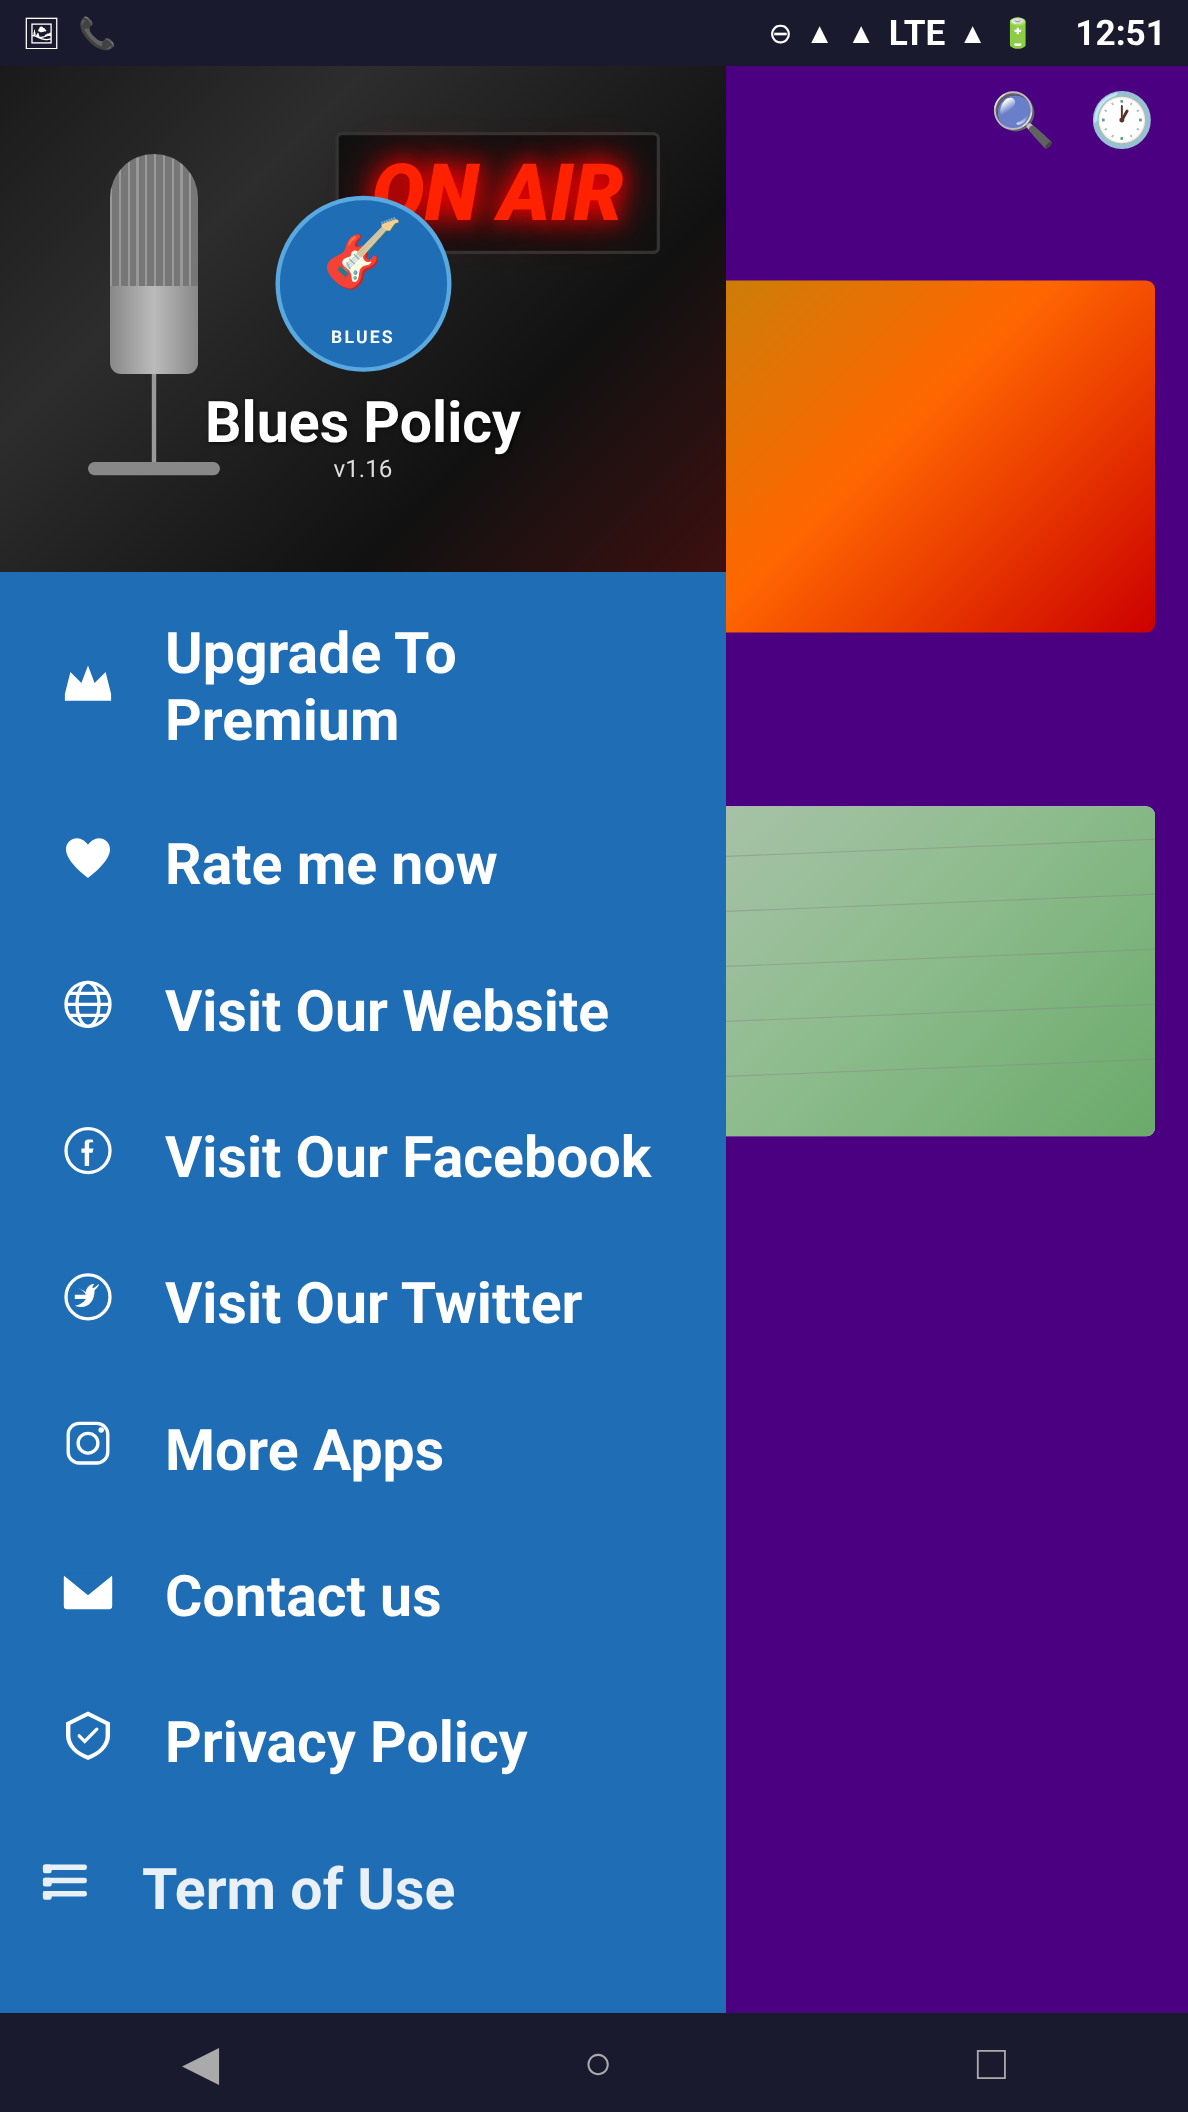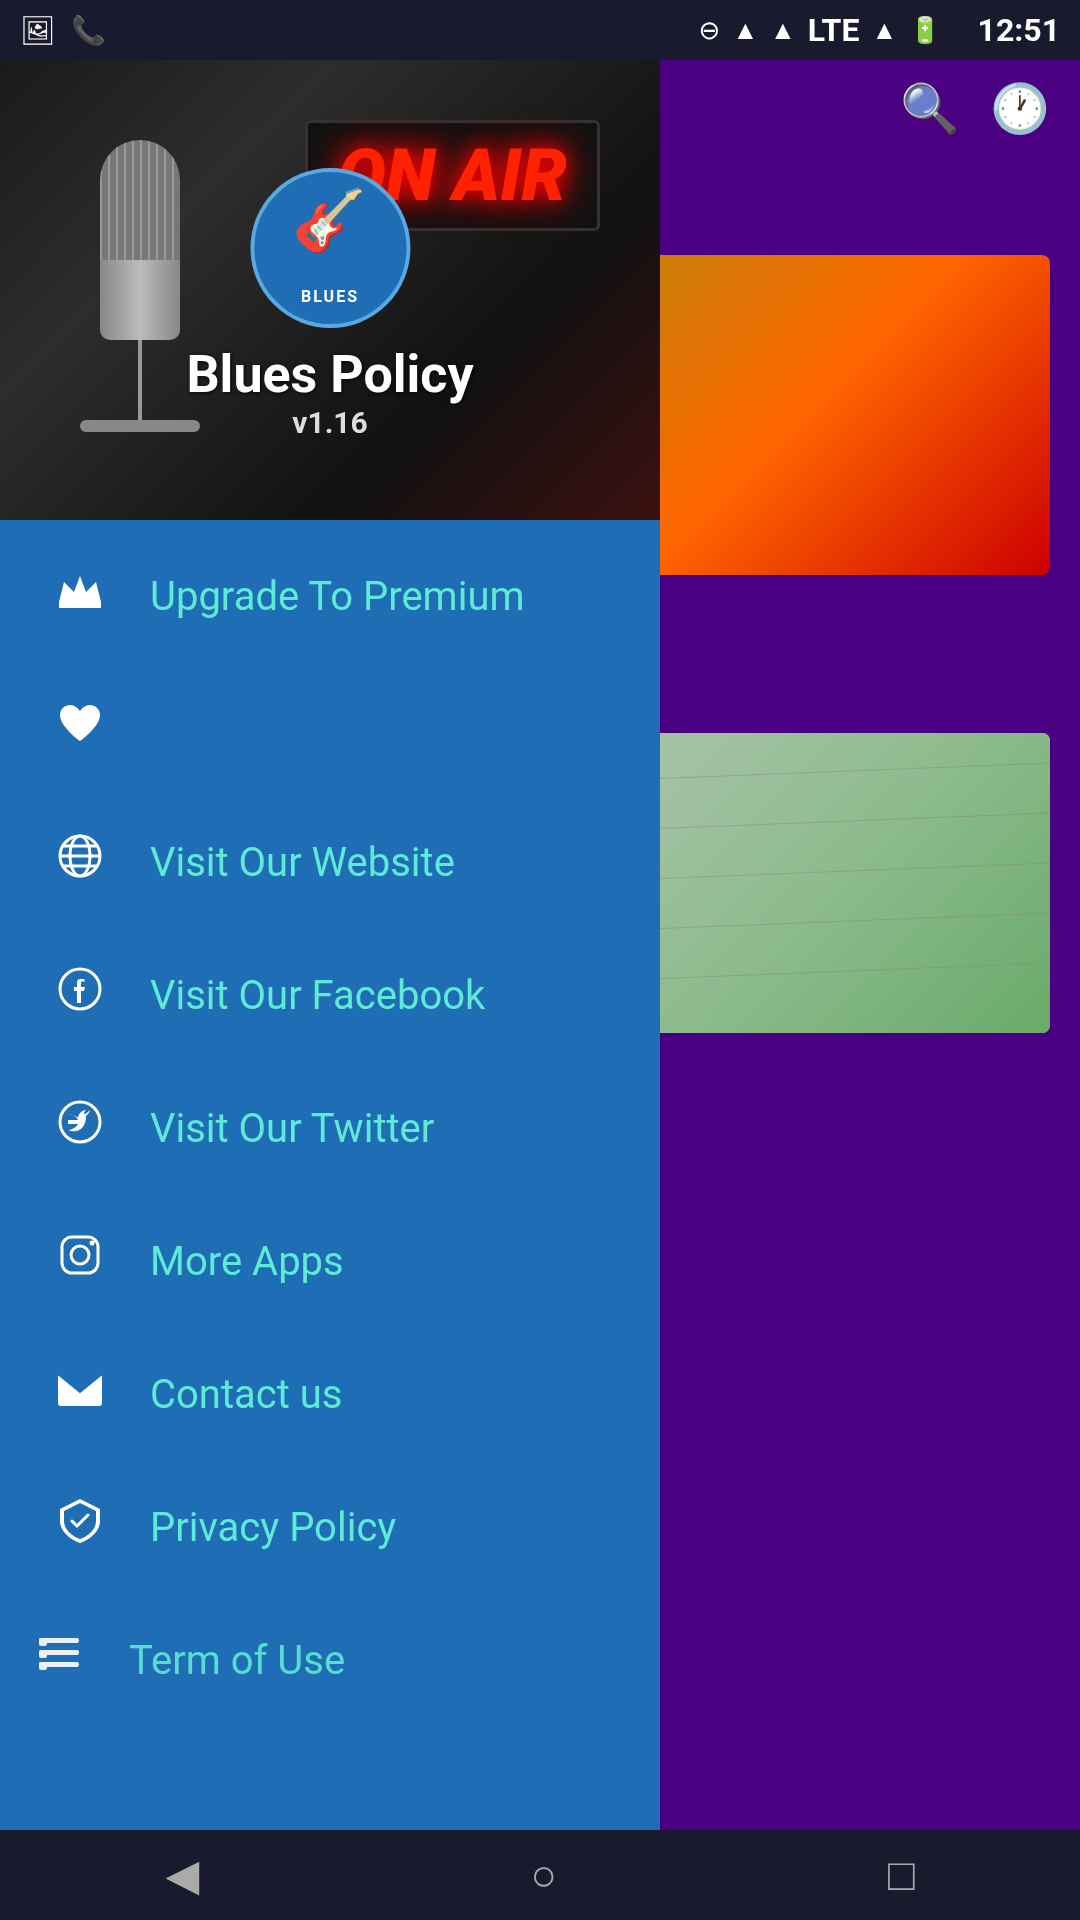--- a/index.html
+++ b/index.html
@@ -264,22 +264,21 @@
       margin-top: 36px;
     }
     .app-title {
       color: white;
       font-size: 52px;
       font-weight: bold;
       text-shadow: 1px 1px 4px rgba(0,0,0,0.8);
     }
     .app-version {
       color: #ddd;
-      font-size: 30px;
-      font-weight: bold;
+      font-size: 22px;
     }
 
     
     .menu-items {
       flex: 1;
       overflow-y: auto;
       padding: 10px 0;
     }
     .menu-item {
       display: flex;
@@ -289,23 +288,23 @@
       cursor: pointer;
     }
     .menu-icon {
       color: white;
       font-size: 52px;
       width: 60px;
       text-align: center;
       flex-shrink: 0;
     }
     .menu-label {
-      color: #5eead4;
-      font-size: 40px;
-      font-weight: 400;
+      color: #ffffff;
+      font-size: 52px;
+      font-weight: 700;
     }
 
     
     .nav-bar {
       position: absolute;
       bottom: 0;
       left: 0;
       right: 0;
       height: 90px;
       background: #1a1a2e;
@@ -433,20 +432,21 @@
       </span>
       <span class="menu-label">Upgrade To Premium</span>
     </div>
 
     <div class="menu-item">
       <span class="menu-icon">
         <svg class="icon-svg" viewBox="0 0 52 52" fill="white">
           <path d="M26 44 C26 44 6 30 6 18 C6 12 11 8 16 8 C20 8 24 11 26 14 C28 11 32 8 36 8 C41 8 46 12 46 18 C46 30 26 44 26 44 Z"></path>
         </svg>
       </span>
+      <span class="menu-label">Rate me now</span>
     </div>
 
 
     <div class="menu-item">
       <span class="menu-icon">
         <svg class="icon-svg" viewBox="0 0 52 52" fill="none" stroke="white" stroke-width="3">
           <circle cx="26" cy="26" r="20"></circle>
           <ellipse cx="26" cy="26" rx="10" ry="20"></ellipse>
           <line x1="6" y1="26" x2="46" y2="26"></line>
           <line x1="8" y1="16" x2="44" y2="16"></line>

